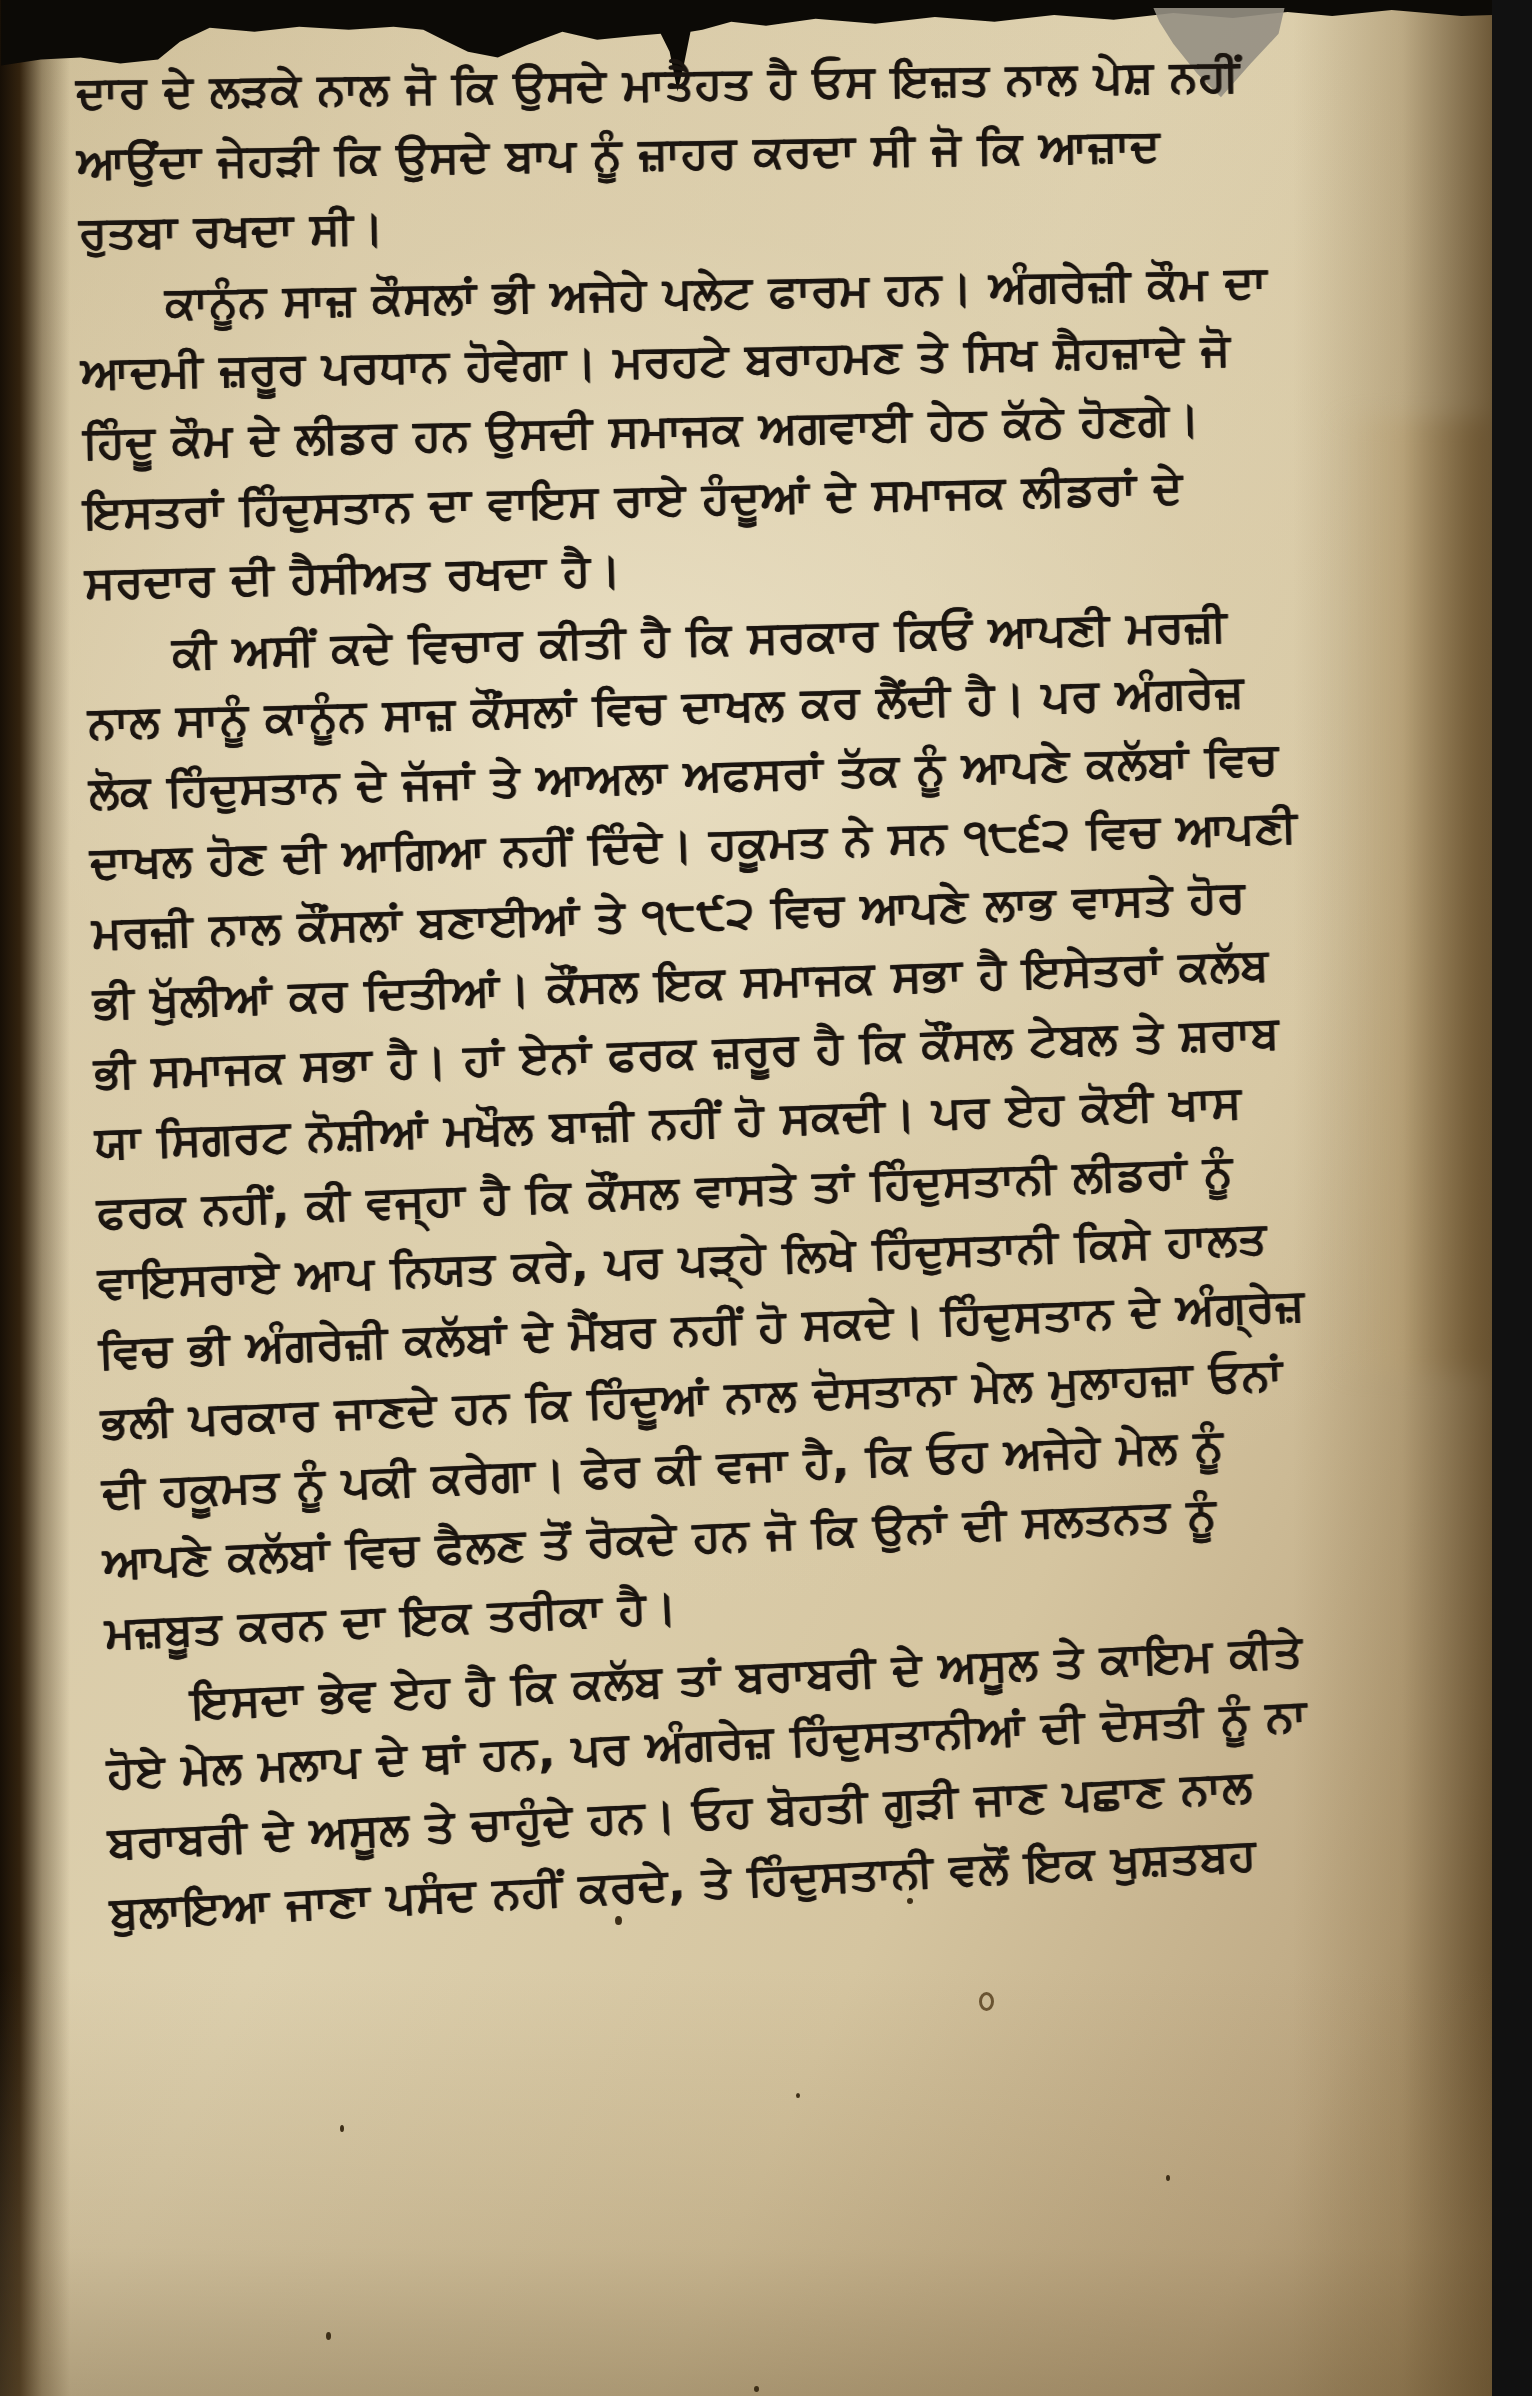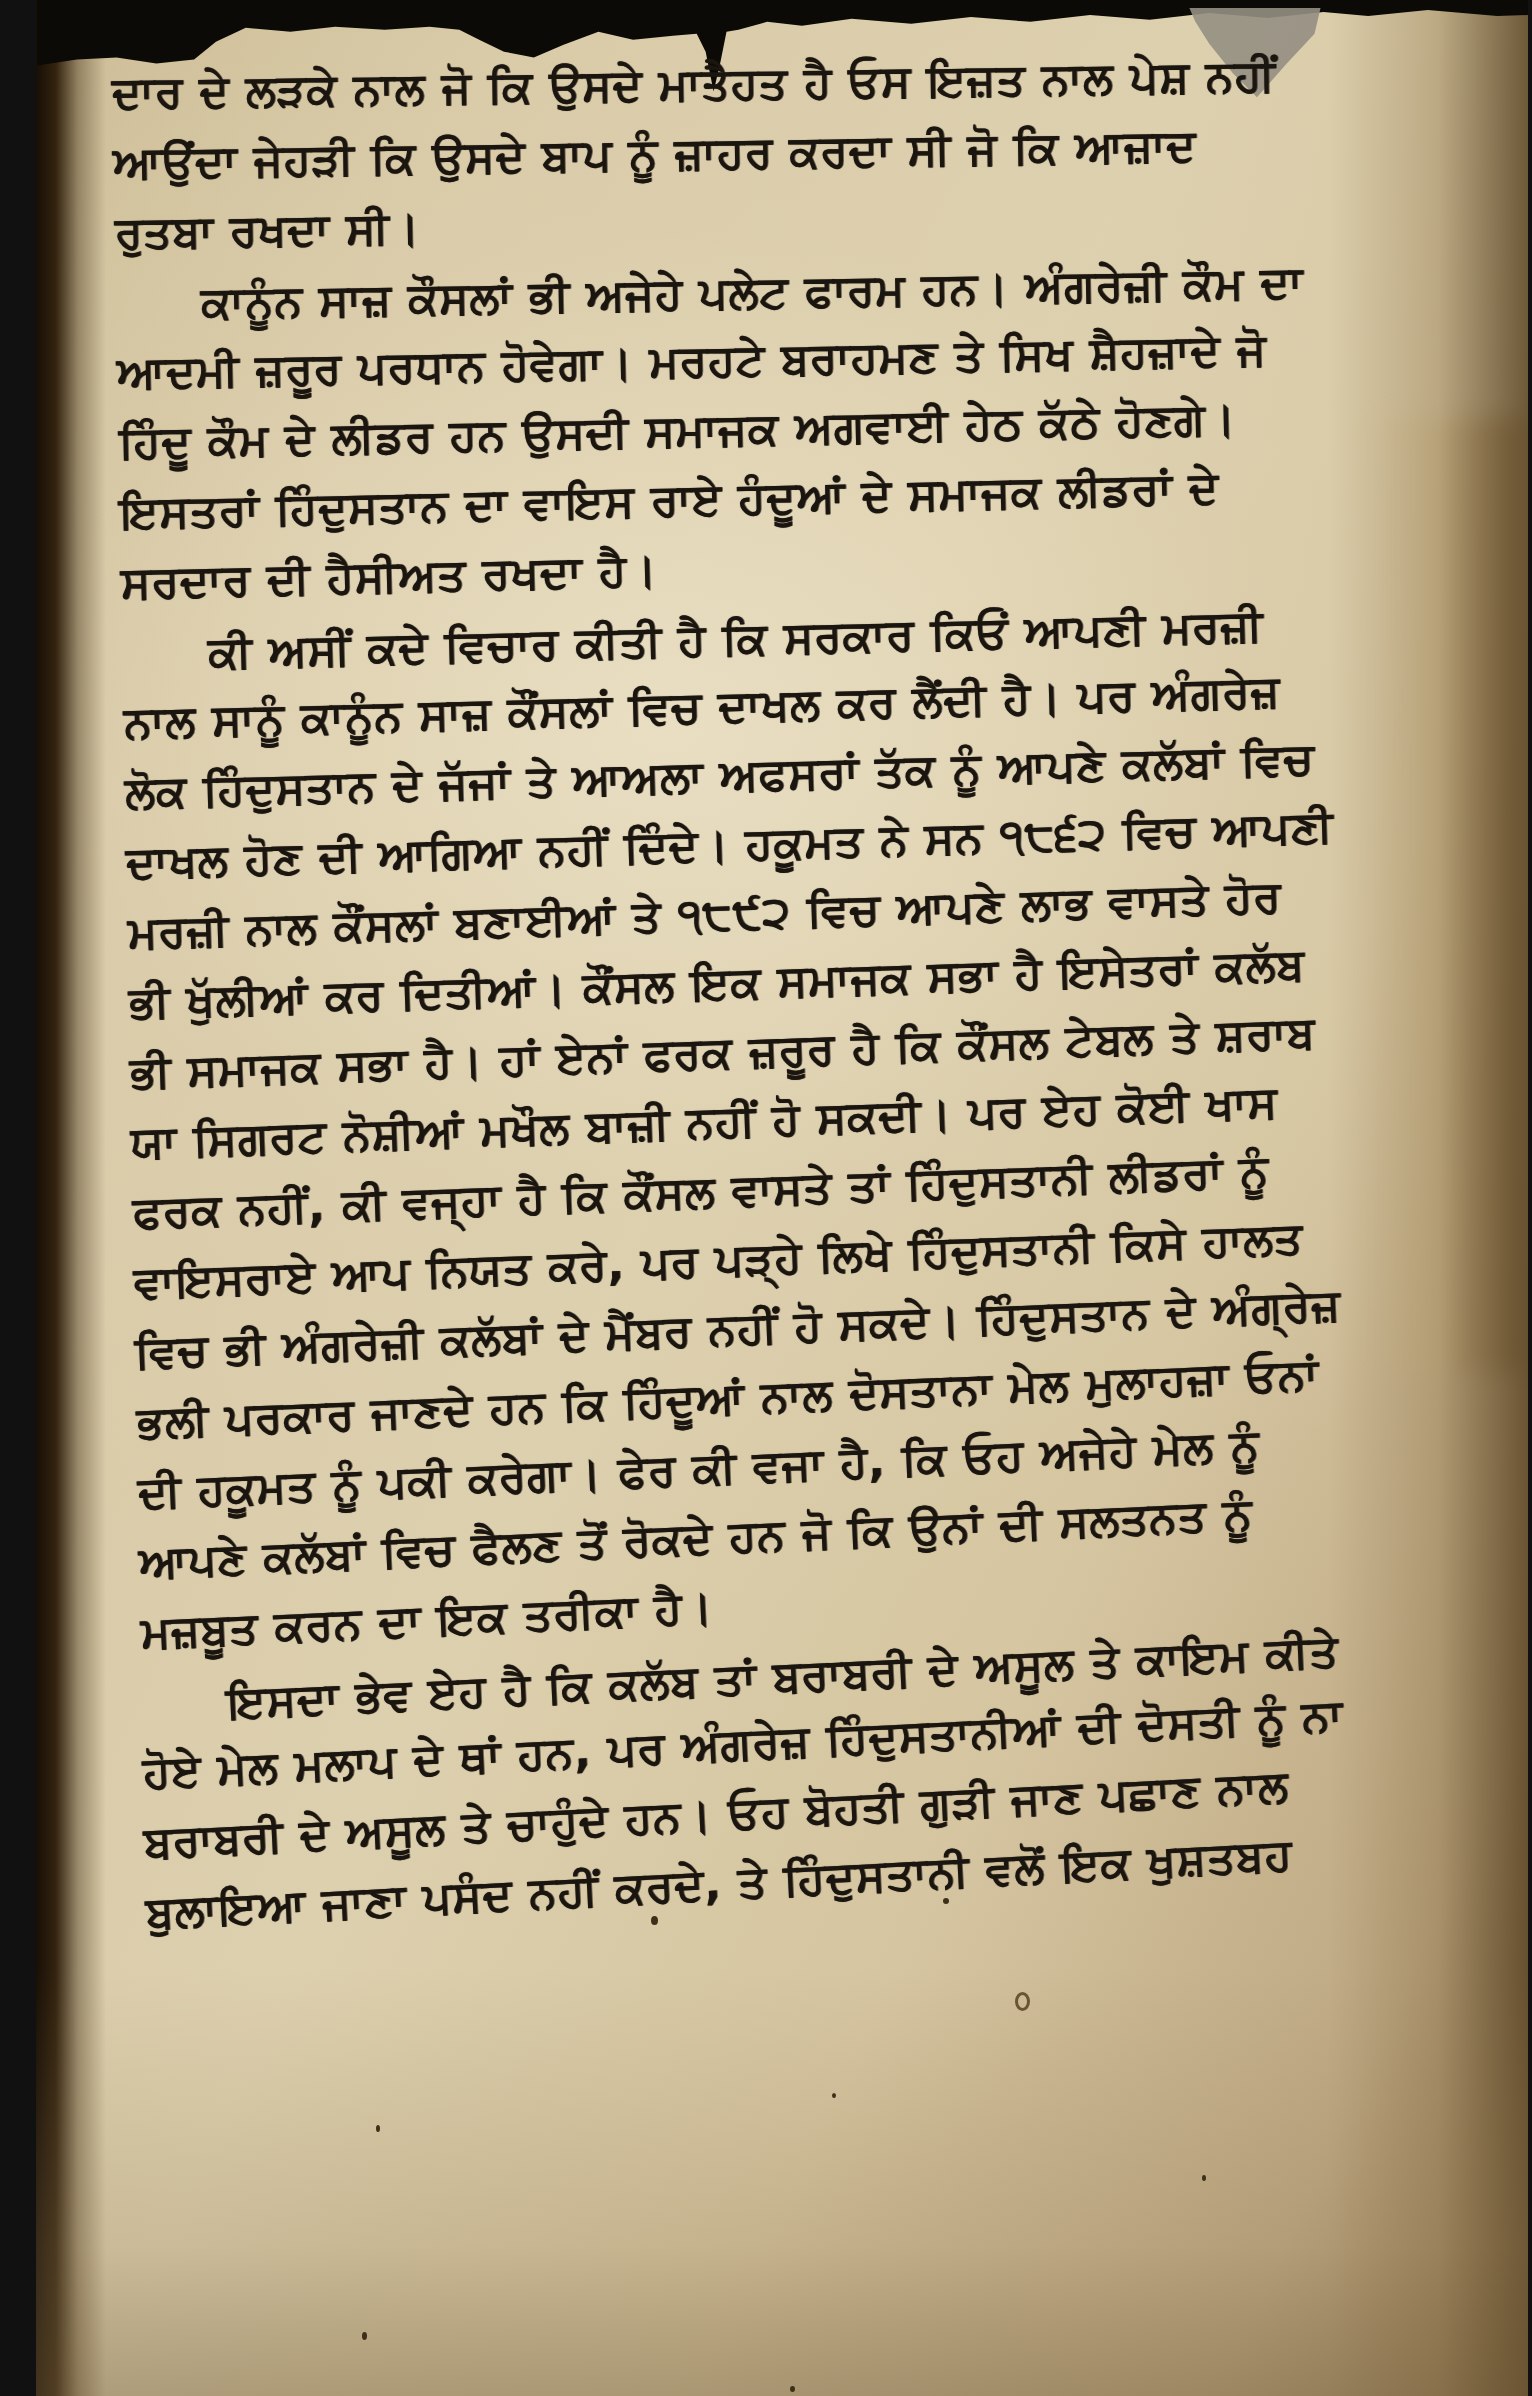--- a/index.html
+++ b/index.html
@@ -6,21 +6,20 @@
   html,body{margin:0;padding:0;background:#111;}
   .scan{
     position:relative;
     width:1492px;height:2397px;
     overflow:hidden;
     background:
       radial-gradient(ellipse 1095px 896px at 42% 30%, rgba(235,225,198,.85) 0%, rgba(222,209,176,.4) 55%, rgba(0,0,0,0) 100%),
       linear-gradient(115deg, #cbbb94 0%, #d8c9a6 18%, #ddd0ae 45%, #d5c5a0 68%, #bda883 88%, #97805a 100%),
       #d3c49e;
     font-family:"DejaVu Sans","Liberation Sans",sans-serif;
-    margin-left:36px;
   }
   
   .gutter{
     position:absolute;left:0;top:0;width:70px;height:100%;
     background:linear-gradient(to right,#170f06 0%,#33230f 28%,rgba(74,56,30,.45) 60%,rgba(74,56,30,0) 100%);
   }
   
   .right-fade{
     position:absolute;right:0;top:0;width:199px;height:100%;
     background:linear-gradient(to right,rgba(110,86,48,0) 0%,rgba(128,102,60,.34) 55%,rgba(86,64,32,.82) 100%);

